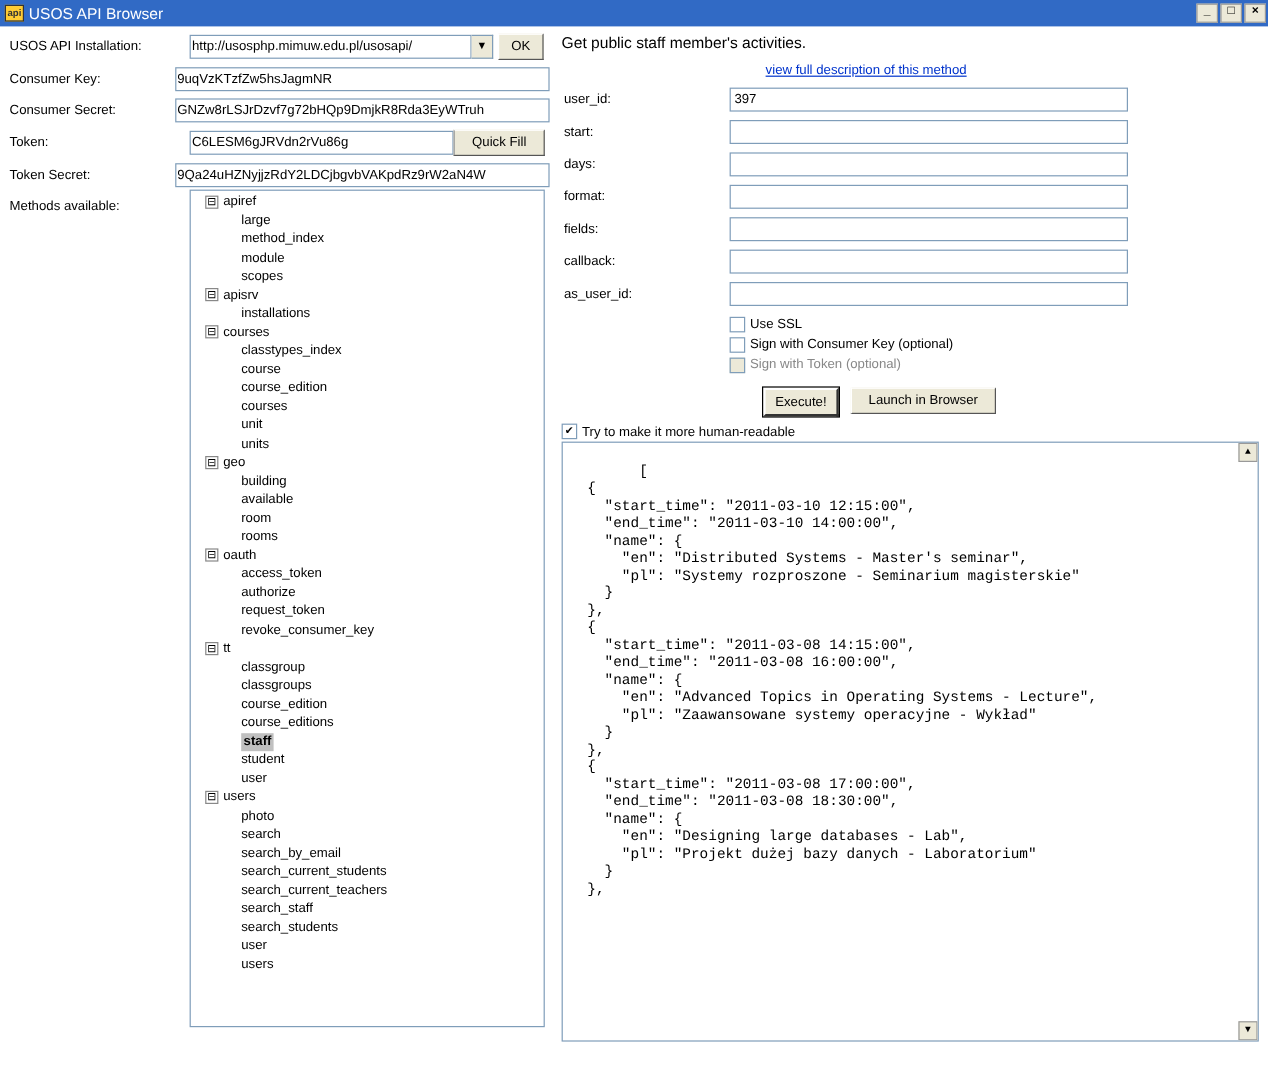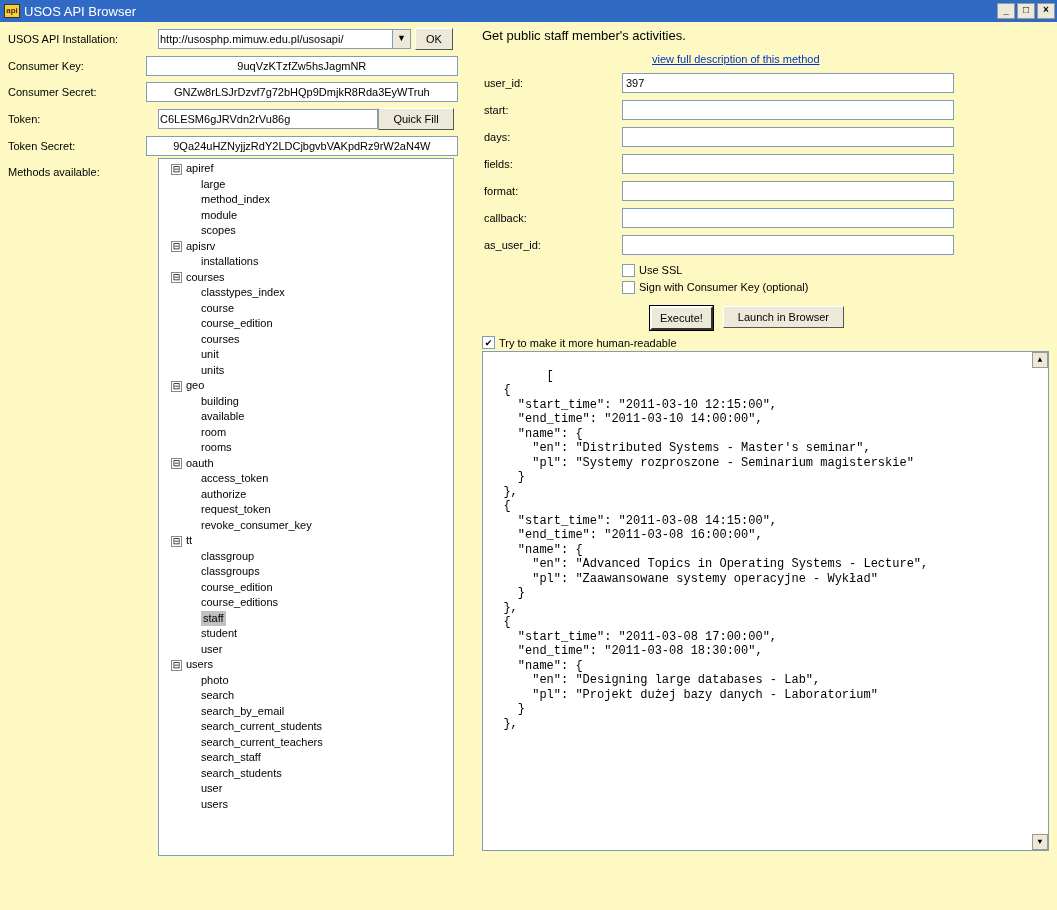--- a/index.html
+++ b/index.html
@@ -6,21 +6,21 @@
   body {
     margin: 0;
     font-family: Tahoma, Arial, sans-serif;
     font-size: 11px;
     background: #ece9d8;
     color: #000;
   }
   .window {
     width: 1057px;
     height: 910px;
-    background: #fef9c3;
+    background: #ffffff;
     position: relative;
   }
   .titlebar {
     height: 22px;
     background: linear-gradient(to bottom, #3a6ea5 0%, #2a5a95 100%);
     background: #316ac5;
     color: #fff;
     display: flex;
     align-items: center;
     padding: 0 2px 0 4px;
@@ -49,21 +49,21 @@
     text-align: center;
     line-height: 12px;
     cursor: pointer;
     color: #000;
     font-family: Arial;
     font-weight: bold;
   }
   .client {
     display: flex;
     padding: 6px 8px;
-    gap: 24px;
+    gap: 10px;
   }
   .left-col { width: 450px; }
   .right-col { flex: 1; min-width: 0; }
   .form-row {
     display: flex;
     align-items: center;
     margin-bottom: 6px;
   }
   .form-row .lbl {
     width: 150px;
@@ -94,21 +94,21 @@
     border-left-color: #fff;
     border-right-color: #555;
     border-bottom-color: #555;
     height: 22px;
     padding: 0 10px;
     cursor: pointer;
     font-size: 11px;
     font-family: Tahoma, Arial, sans-serif;
     margin-left: 4px;
   }
-  .full-input { width: 340px; text-align: center; }
+  .full-input { width: 340px; }
   .qf-input { width: 220px; }
   .qf-btn { width: 76px; height: 22px; margin-left:0; border-left: 1px solid #999;}
   .tree-box {
     background: #fff;
     border: 1px solid #7f9db9;
     width: 296px;
     height: 698px;
     margin-left: 150px;
     padding: 2px 4px;
     overflow: auto;
@@ -127,20 +127,21 @@
     vertical-align: middle;
     background: #fff;
     cursor: pointer;
   }
   .tree-children { padding-left: 30px; }
   .tree-item { cursor: pointer; }
   .tree-item.selected {
     background: #c0c0c0;
     padding: 0 2px;
     display: inline-block;
+    font-weight: bold;
   }
 
   .sect-title {
     font-weight: normal;
     font-size: 13px;
     margin-bottom: 4px;
     color: #000;
   }
   .desc-link {
     color: #0033cc;
@@ -356,45 +357,49 @@
           </div>
           <div class="param-row">
             <div class="plbl">start:</div>
             <input class="param-input" style="">
           </div>
           <div class="param-row">
             <div class="plbl">days:</div>
             <input class="param-input" style="">
           </div>
           <div class="param-row">
+            <div class="plbl">format:</div>
+            <input class="param-input" style="">
+          </div>
+          <div class="param-row">
             <div class="plbl">fields:</div>
-            <input class="param-input" style="">
-          </div>
-          <div class="param-row">
-            <div class="plbl">format:</div>
             <input class="param-input" style="">
           </div>
           <div class="param-row">
             <div class="plbl">callback:</div>
             <input class="param-input" style="">
           </div>
           <div class="param-row">
             <div class="plbl">as_user_id:</div>
             <input class="param-input" style="">
           </div>
         </div>
 
       <div class="opt-block">
         <div class="chk-row">
           <span class="chk"></span>
           <span>Use SSL</span>
         </div>
         <div class="chk-row">
           <span class="chk"></span>
           <span>Sign with Consumer Key (optional)</span>
+        </div>
+        <div class="chk-row">
+          <span class="chk disabled"></span>
+          <span class="disabled-text">Sign with Token (optional)</span>
         </div>
       </div>
 
       <div class="exec-row">
         <button class="btn btn-bold">Execute!</button>
         <button class="btn" style="padding:0 14px;">Launch in Browser</button>
       </div>
 
       <div class="hr-row">
         <span class="chk checked"></span>

